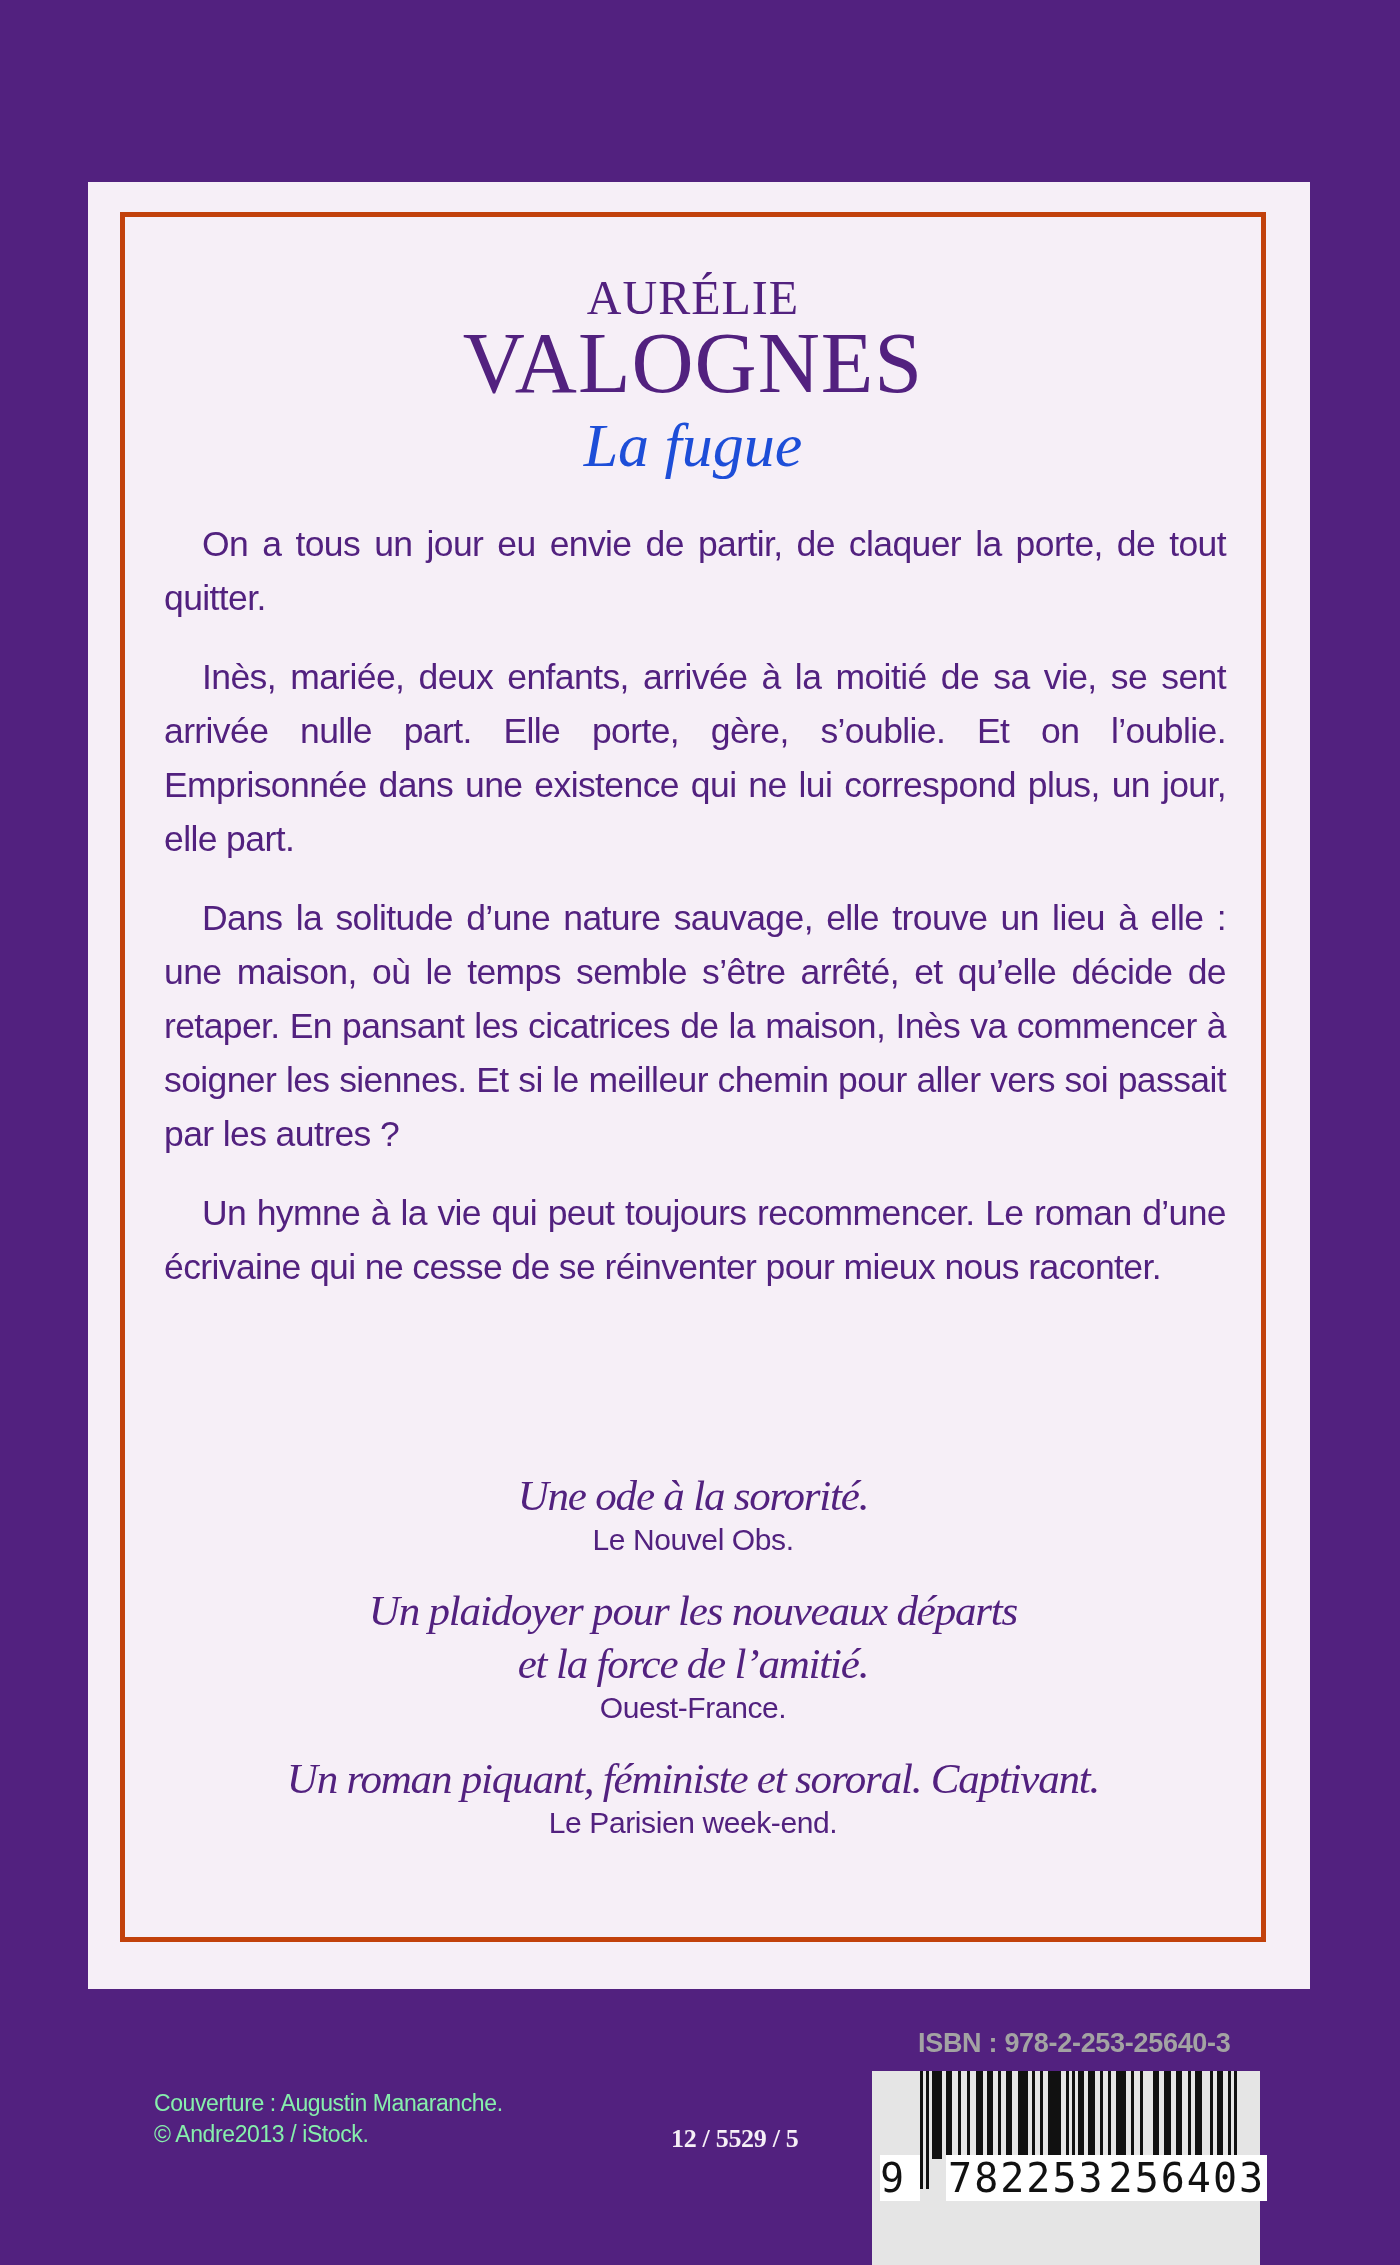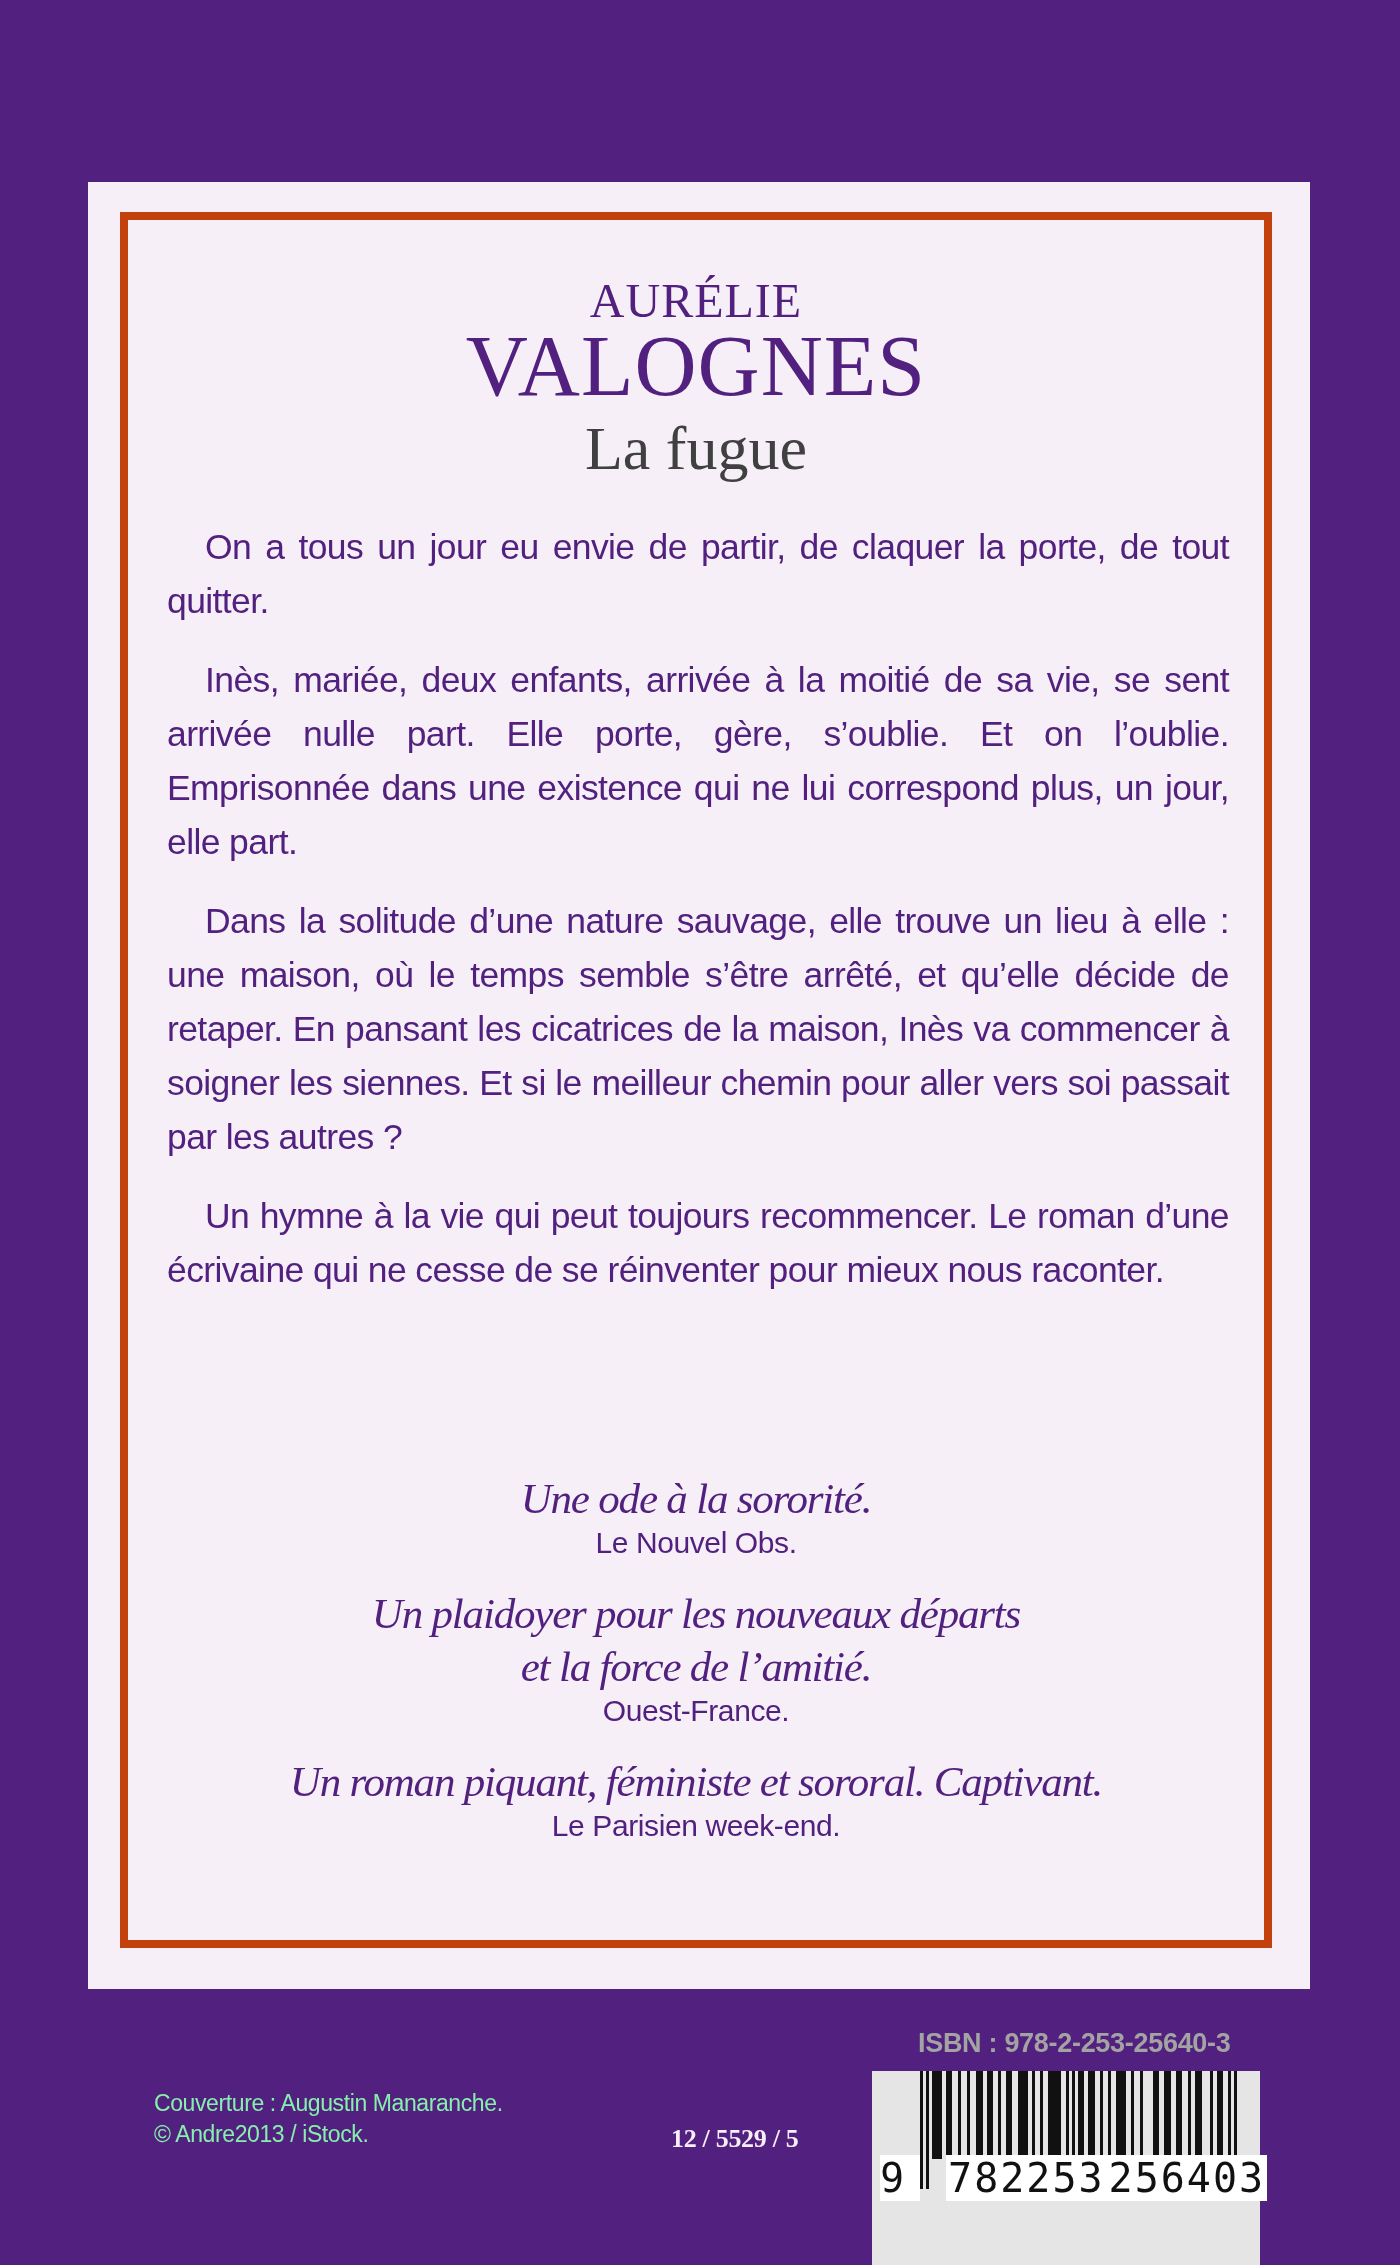--- a/index.html
+++ b/index.html
@@ -21,21 +21,21 @@
       width: 1222px;
       height: 1807px;
       background: #f6eff7;
     }
     .inner-frame {
       position: absolute;
       left: 32px;
       top: 30px;
       width: 1136px;
       height: 1720px;
-      border: 8px solid #c2410c;
+      border: 5px solid #c2410c;
       background: #f6eff7;
     }
     .author-first {
       position: absolute;
       left: 0;
       right: 0;
       top: 57px;
       text-align: center;
       font-family: "Liberation Serif", serif;
       font-size: 48px;
@@ -55,23 +55,24 @@
       color: #52217f;
       letter-spacing: 1px;
     }
     .book-title {
       position: absolute;
       left: 0;
       right: 0;
       top: 195px;
       text-align: center;
       font-family: "Liberation Serif", serif;
+      font-style: italic;
       font-size: 62px;
       line-height: 66px;
-      color: #404040;
+      color: #1d4ed8;
     }
     .blurb {
       position: absolute;
       left: 39px;
       width: 1062px;
       top: 300px;
       color: #52217f;
       font-family: "Liberation Sans", sans-serif;
       font-size: 35.5px;
       line-height: 54px;

